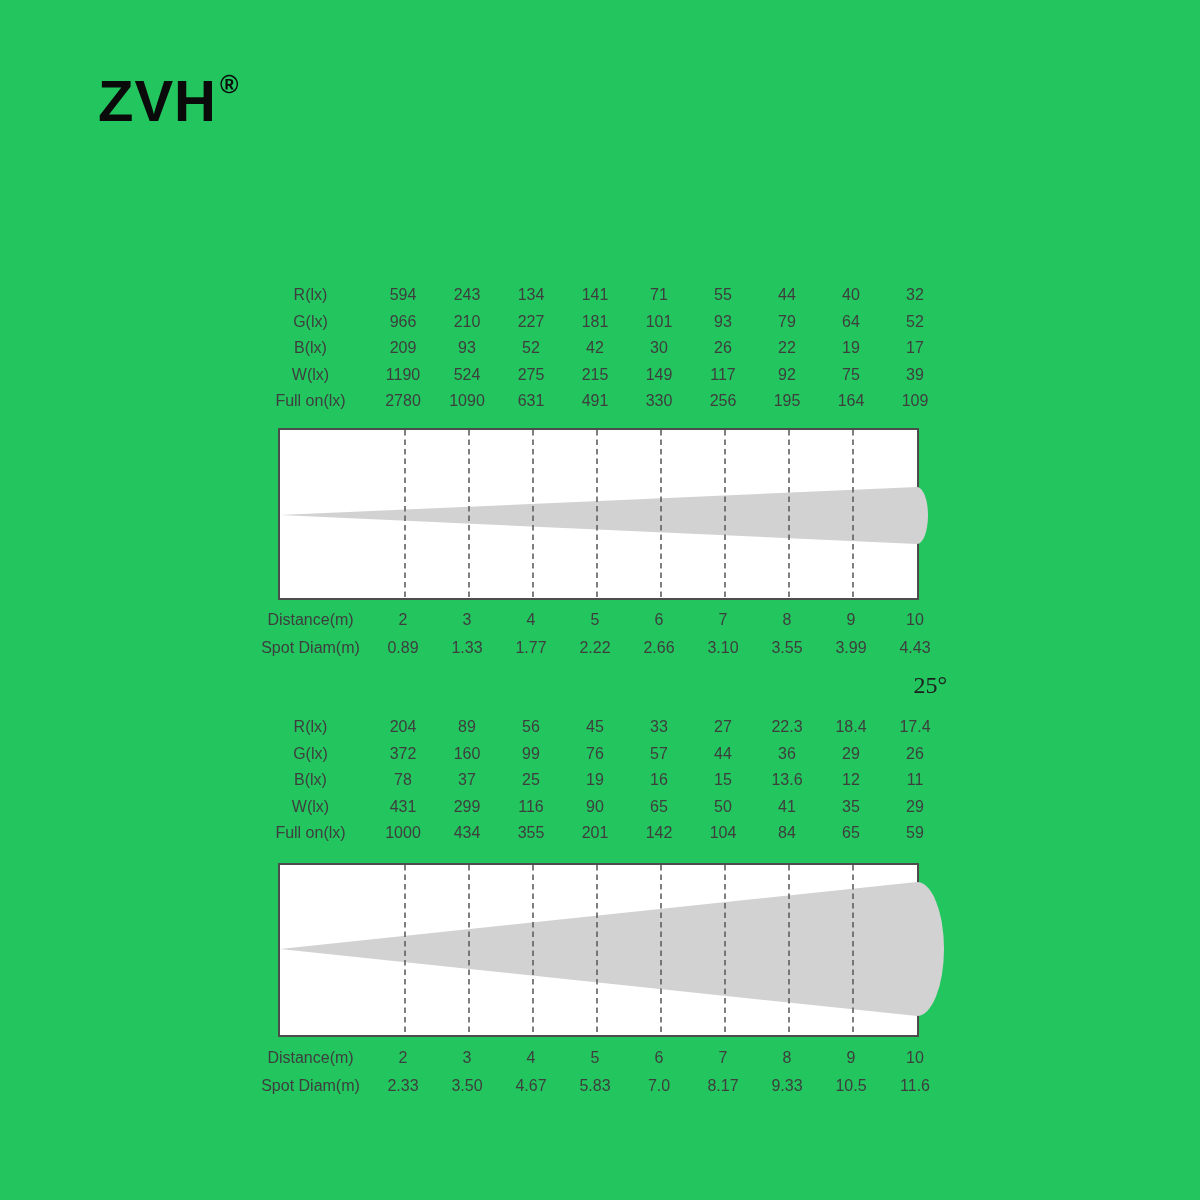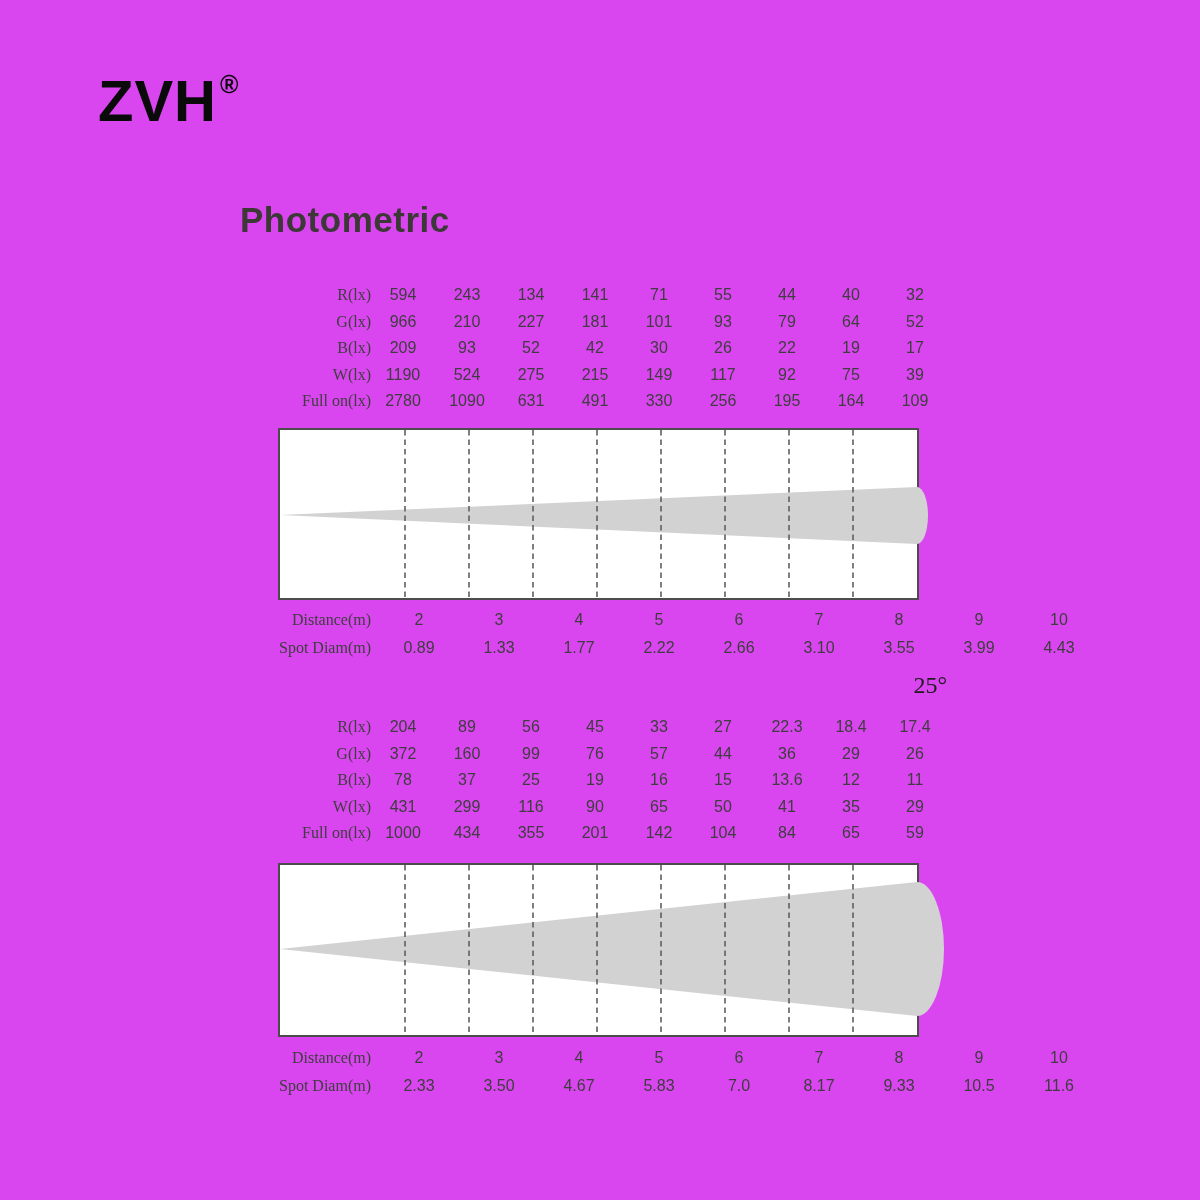--- a/index.html
+++ b/index.html
@@ -1,17 +1,17 @@
 <!DOCTYPE html>
 <html><head>
 <meta charset="utf-8">
 <style>
   html,body { margin:0; padding:0; background:#ffffff; }
   .page {
-    position:relative; width:1200px; height:1200px; background:#d946ef;
+    position:relative; width:1200px; height:1200px; background:#22c55e;
     font-family:"Liberation Sans","DejaVu Sans",sans-serif; overflow:hidden;
   }
   .logo {
     position:absolute; left:98px; top:72px;
     font-size:58px; font-weight:900; letter-spacing:1px;
     color:#0a0a0a; line-height:1;
   }
   .logo sup {
     font-size:25px; font-weight:700; position:relative; top:-8px; left:3px;
     letter-spacing:0;
@@ -23,22 +23,22 @@
   }
   .lux-table, .dist-table { position:absolute; left:246px; width:701px; }
   .lux-table-1 { top:282px; }
   .lux-table-2 { top:714px; }
   .dist-table-1 { top:606px; }
   .dist-table-2 { top:1044px; }
   .t-row {
     display:grid; grid-template-columns:125px repeat(9,64px);
     line-height:26.5px; font-size:16px; color:#3e3e3e;
   }
-  .dist-table .t-row { line-height:28px;gap:16px; }
-  .t-label { text-align:right; padding-left:4px; white-space:nowrap;font-family:Liberation Serif, serif; }
+  .dist-table .t-row { line-height:28px; }
+  .t-label { text-align:center; padding-left:4px; white-space:nowrap; }
   .t-cell  { text-align:center; white-space:nowrap; }
   .beam {
     position:absolute; left:278px; width:641px;
     border:2px solid #4c4c4c; box-sizing:border-box; background:#ffffff;
   }
   .beam-1 { top:428px; height:172px; }
   .beam-2 { top:863px; height:174px; }
   .beam svg { display:block; overflow:visible; }
   .gridline { stroke:#606060; stroke-width:1.6; stroke-dasharray:5.5 4; fill:none; }
   .angle {
@@ -51,21 +51,20 @@
 </style>
 </head>
 <body>
 
 <div class="page">
 
   <div class="logo">
     <span>ZVH</span><sup>®</sup>
   </div>
 
-  <h1 class="title">Photometric</h1>
 
   <div class="lux-table lux-table-1">
       <div class="t-row">
         <div class="t-label">R(lx)</div>
         <div class="t-cell">594</div>
         <div class="t-cell">243</div>
         <div class="t-cell">134</div>
         <div class="t-cell">141</div>
         <div class="t-cell">71</div>
         <div class="t-cell">55</div>

